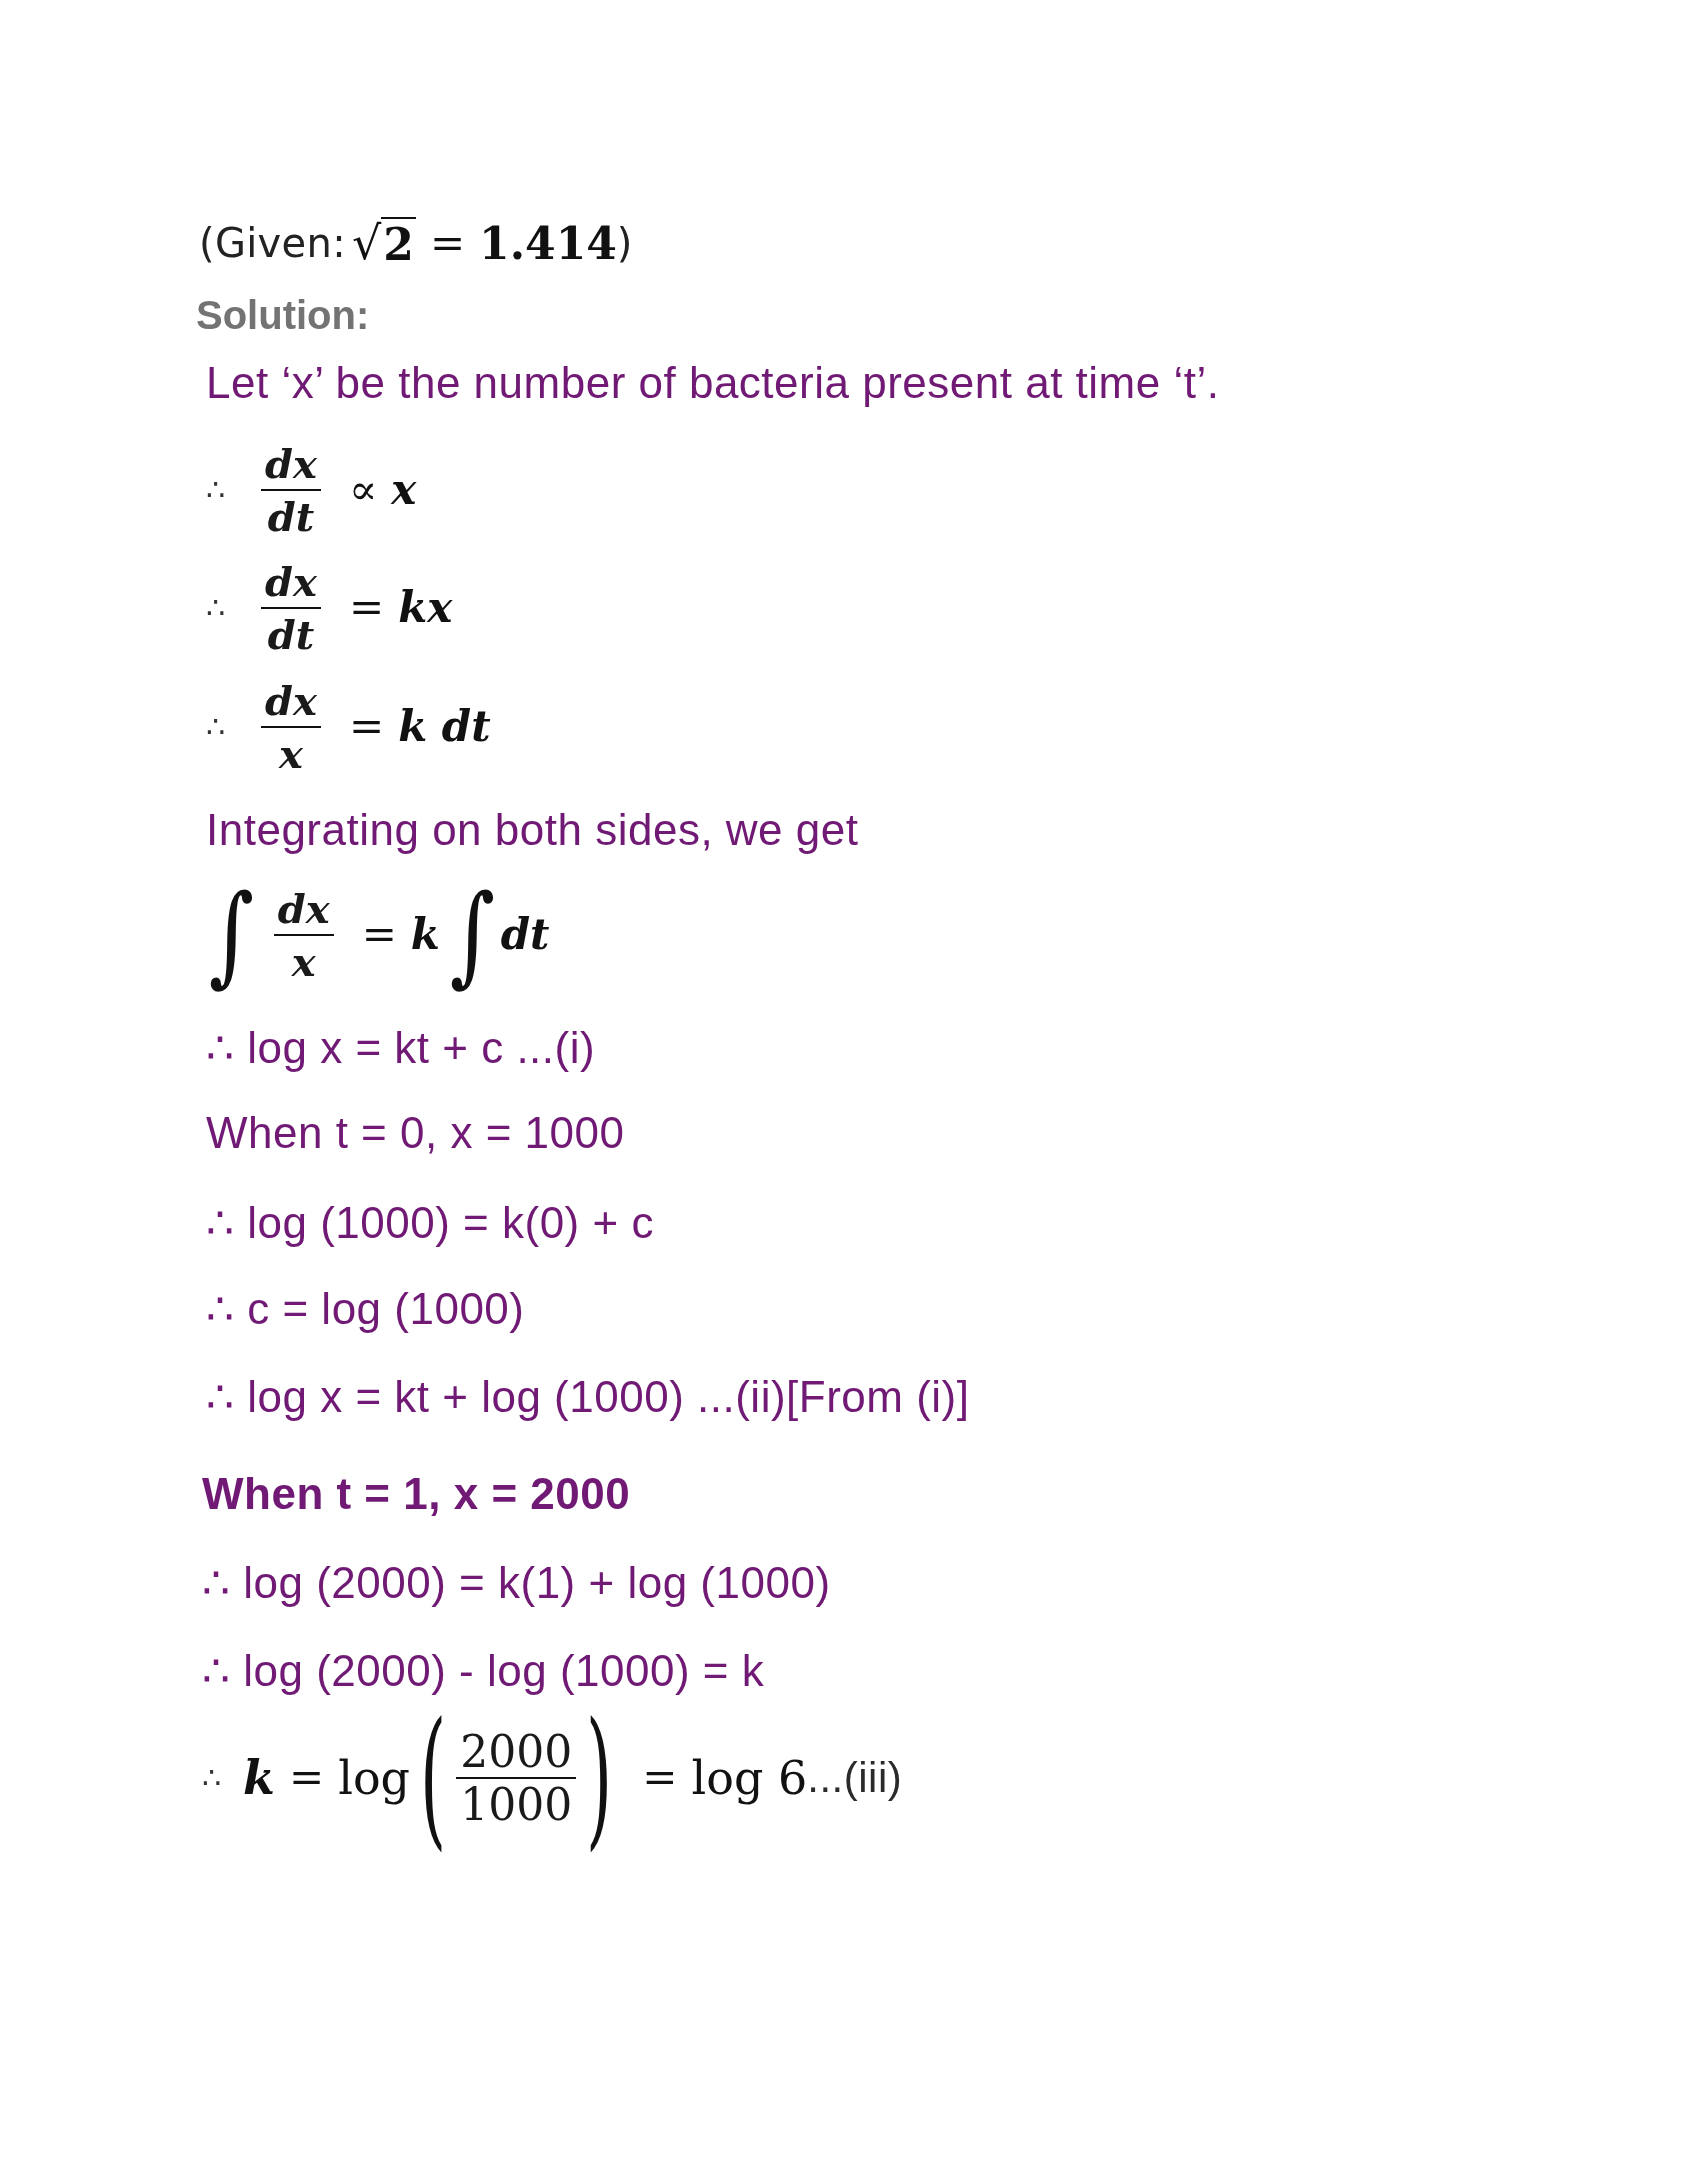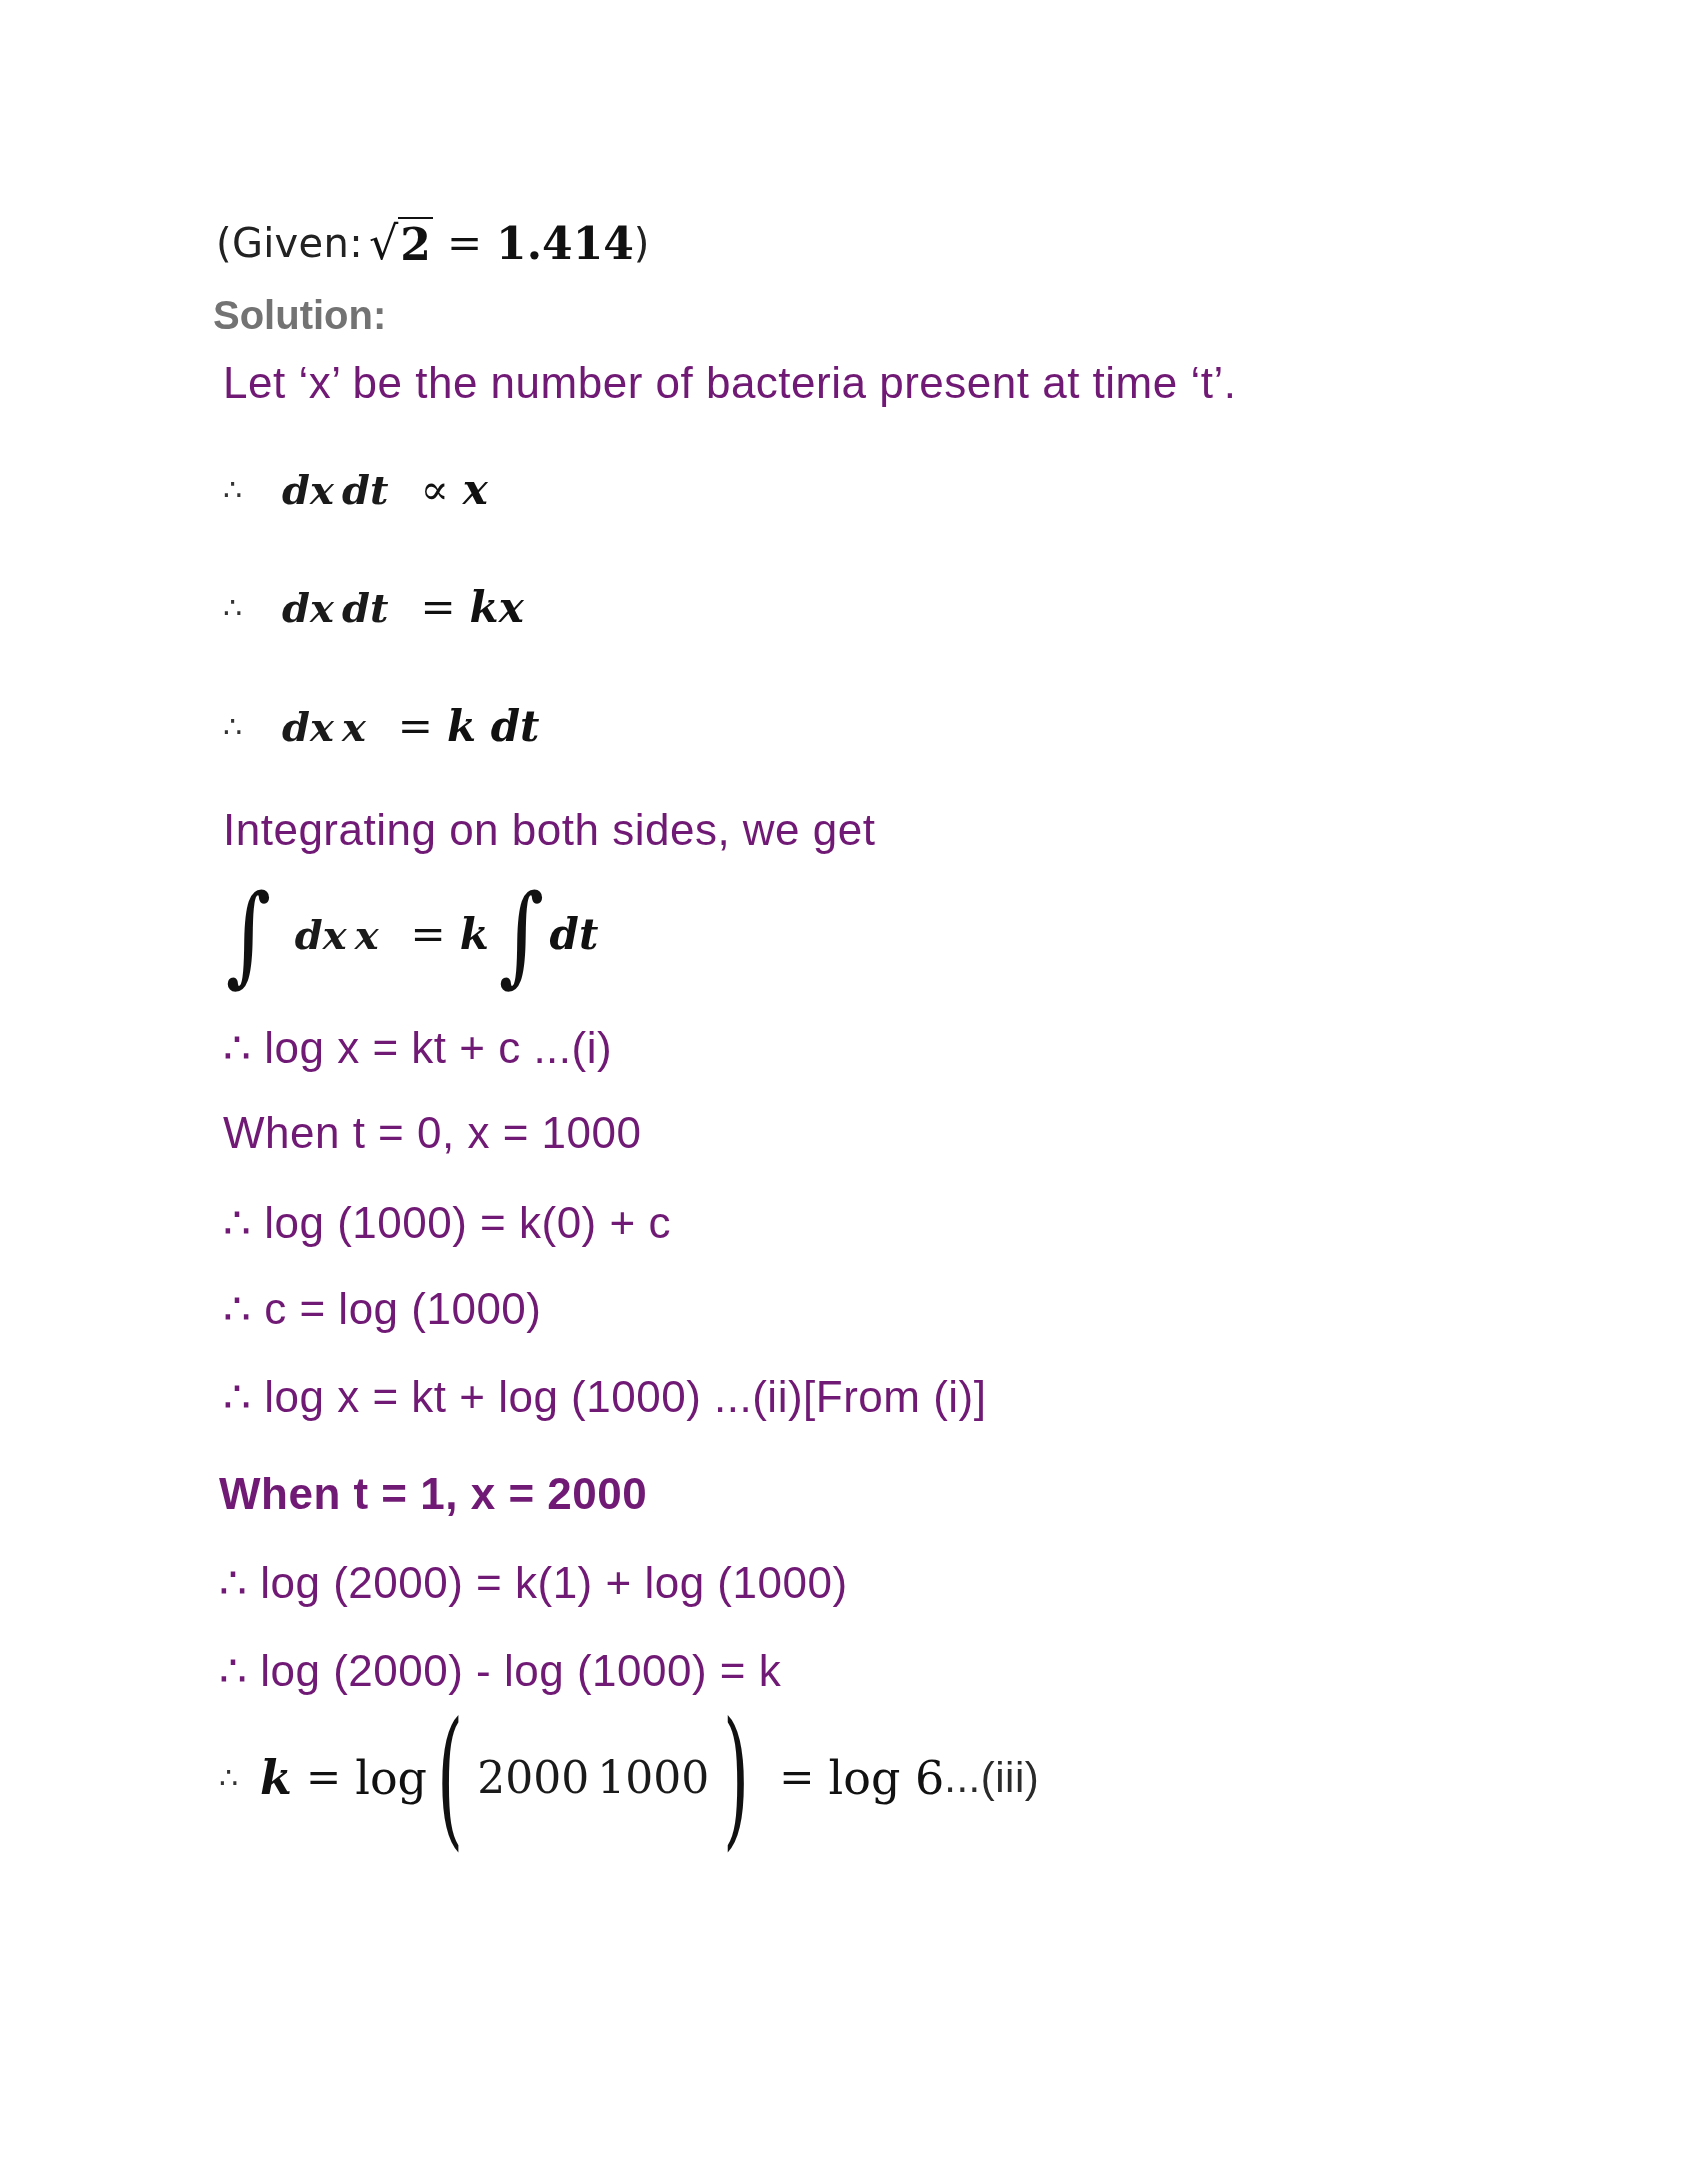--- a/index.html
+++ b/index.html
@@ -1,23 +1,23 @@
 <!DOCTYPE html>
 <html><head>
 <meta charset="utf-8">
 <style>
   html, body { margin: 0; padding: 0; background: #ffffff; }
   body { width: 1683px; height: 2178px; position: relative; overflow: hidden; color: #1a1a1a; }
-  .line { position: absolute; white-space: nowrap; margin-left: 17px; }
+  .line { position: absolute; white-space: nowrap; }
   .sans { font-family: "DejaVu Sans", sans-serif; font-size: 40px; color: #222; letter-spacing: 0.3px; }
   .body-text { font-family: "Liberation Sans", sans-serif; font-size: 44px; color: #701a75; letter-spacing: 0.5px; }
   .bold { font-family: "Liberation Sans", sans-serif; font-weight: bold; font-size: 40px; color: #737373; }
   .mroman { font-family: "DejaVu Serif", serif; font-style: normal; color: #111; }
   .therefore { font-family: "DejaVu Sans", sans-serif; font-size: 30px; color: #333; display: inline-block; margin-right: 22px; vertical-align: middle; }
-  .frac { display: inline-flex; flex-direction: row; align-items: center; vertical-align: middle; margin: 0 14px; }
+  .frac { display: inline-flex; flex-direction: column; align-items: center; vertical-align: middle; margin: 0 14px; }
   .frac .num, .frac .den { font-family: "DejaVu Serif", serif; font-style: italic; font-weight: bold; font-size: 40px; line-height: 51px; padding: 0 4px; }
   .frac .bar { width: 100%; border-top: 2px solid #111; }
   .frac.upright .num, .frac.upright .den { font-style: normal; }
   .mrow { display: flex; align-items: center; }
   .op { font-family: "DejaVu Serif", serif; font-size: 42px; margin: 0 14px; color: #111; }
   .mvar { font-family: "DejaVu Serif", serif; font-style: italic; font-weight: bold; font-size: 42px; color: #111; }
   .integral { font-family: "DejaVu Serif", serif; font-size: 109px; line-height: 109px; font-style: italic; color: #111; transform: scaleX(0.8); display: inline-block; }
   .paren { font-family: "DejaVu Serif", serif; font-size: 149px; line-height: 149px; font-weight: 100; color: #111; transform: scaleX(0.45); display: inline-block; }
   .mtext { font-family: "Liberation Sans", sans-serif; font-size: 42px; color: #2a2a2a; letter-spacing: 0.5px; }
 </style>

